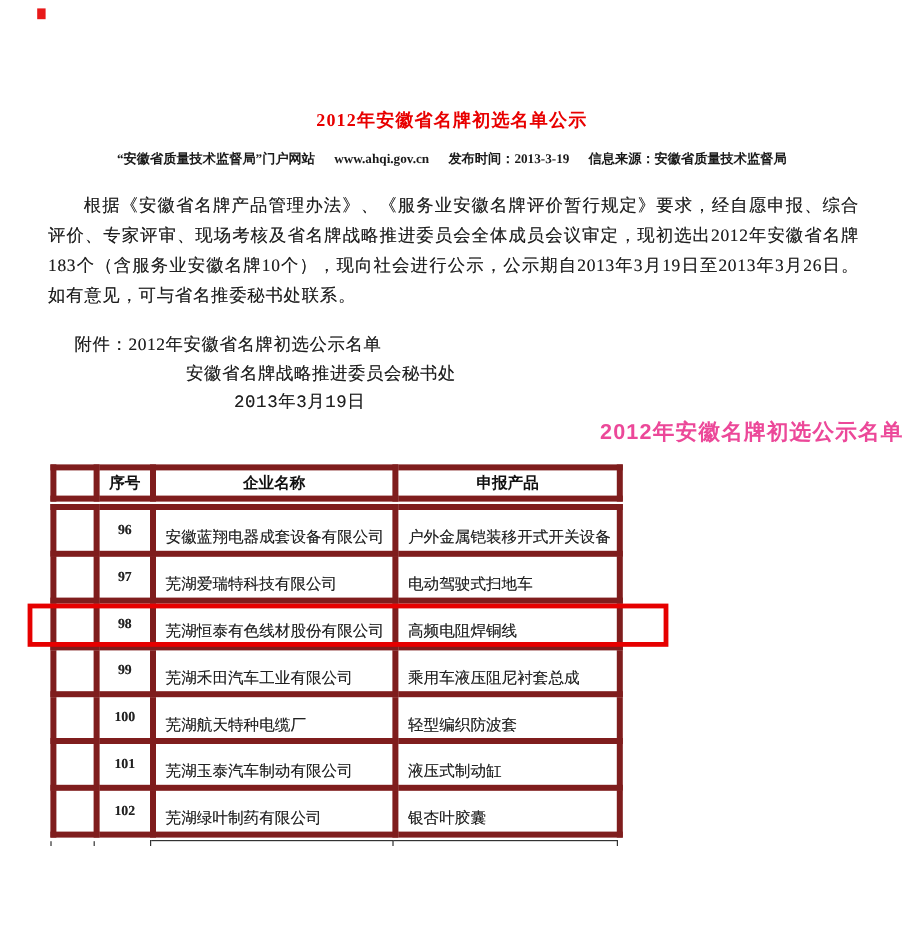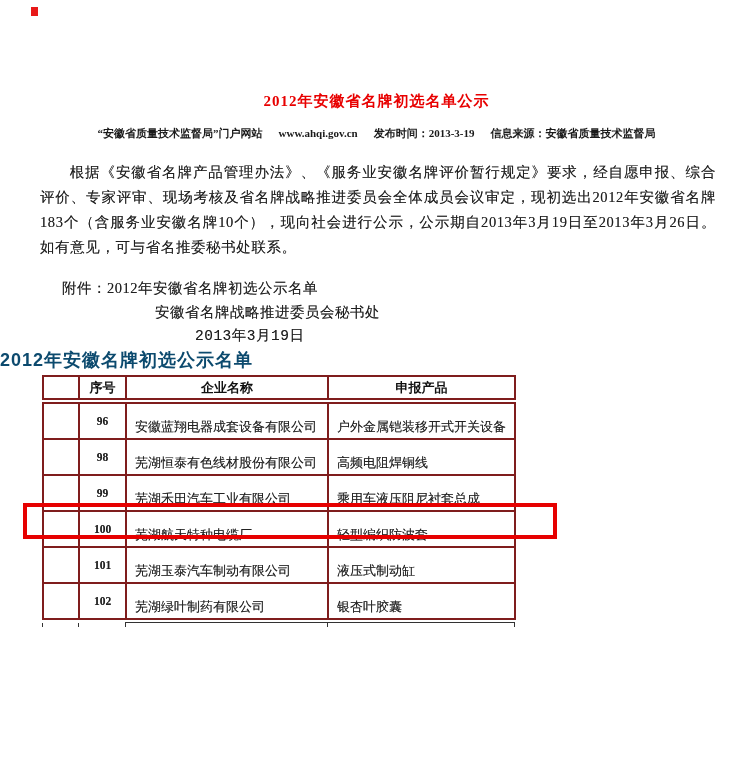--- a/index.html
+++ b/index.html
@@ -41,32 +41,32 @@
   .contact .dept{padding-left:45px;}
   .attachment{
     margin:16px 0 0 62px;
     font-size:14.5px;letter-spacing:.5px;
     text-shadow:0 0 .4px rgba(0,0,0,.5);
   }
   .attachment .aline{height:24px;line-height:24px;}
   .attachment .signer{padding-left:93px;}
   .attachment .sign-date{padding-left:133px;font-family:Liberation Mono, monospace;}
   .table-title{
-    margin:2px 0 4px 0;height:21px;line-height:21px;
-    text-align:left;font-size:18px;font-weight:bold;color:#0c4a6e;
+    margin:2px 0 16px 0;height:21px;line-height:21px;
+    text-align:right;font-size:18px;font-weight:bold;color:#ec4899;
     letter-spacing:1px;
     font-family:"Liberation Sans","DejaVu Sans",sans-serif;
   }
   table.tbl{
     border-collapse:collapse;table-layout:fixed;
     width:472px;margin-left:42px;
   }
   table.head{margin-top:0;}
   table.body{margin-top:2px;}
-  .tbl th,.tbl td{border:2px solid #7f1d1d;overflow:hidden;white-space:nowrap;}
+  .tbl th,.tbl td{border:5px solid #7f1d1d;overflow:hidden;white-space:nowrap;}
   .head th{
     height:21px;padding:0;text-align:center;
     font-family:"Liberation Sans","DejaVu Sans",sans-serif;
     font-size:13px;font-weight:bold;color:#111;
   }
   .body td{
     height:22px;line-height:22px;
     font-size:13px;padding:12px 0 0 8px;color:#222;
     text-shadow:0 0 .3px rgba(0,0,0,.45);
   }
@@ -138,20 +138,26 @@
       </colgroup>
     <tbody>
         <tr>
           <td></td>
           <td class="no">96</td>
           <td>安徽蓝翔电器成套设备有限公司</td>
           <td>户外金属铠装移开式开关设备</td>
         </tr>
         <tr>
           <td></td>
+          <td class="no">97</td>
+          <td>芜湖爱瑞特科技有限公司</td>
+          <td>电动驾驶式扫地车</td>
+        </tr>
+        <tr>
+          <td></td>
           <td class="no">98</td>
           <td>芜湖恒泰有色线材股份有限公司</td>
           <td>高频电阻焊铜线</td>
         </tr>
         <tr>
           <td></td>
           <td class="no">99</td>
           <td>芜湖禾田汽车工业有限公司</td>
           <td>乘用车液压阻尼衬套总成</td>
         </tr>

